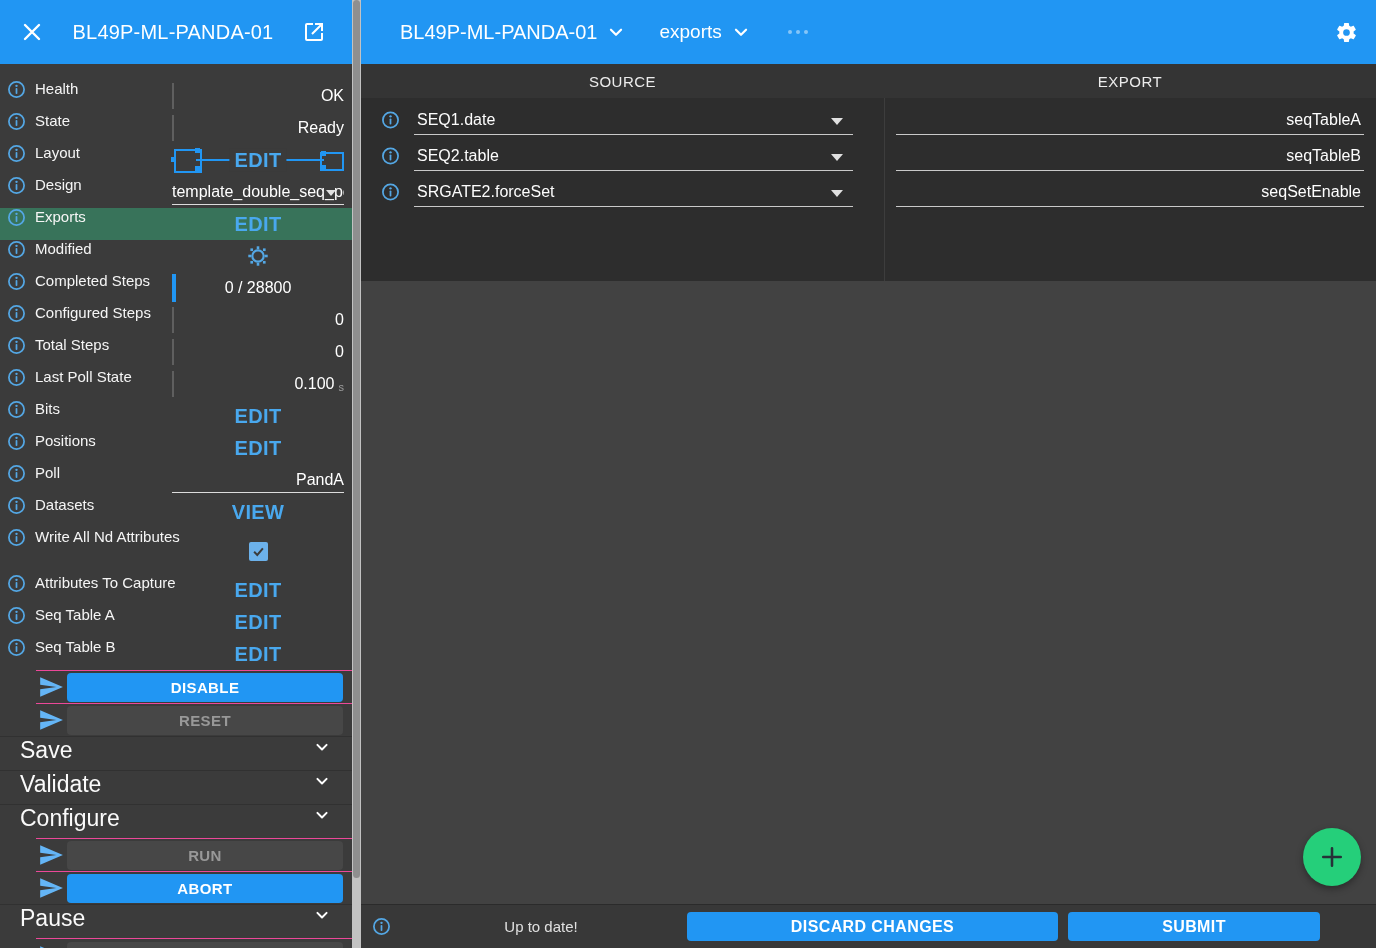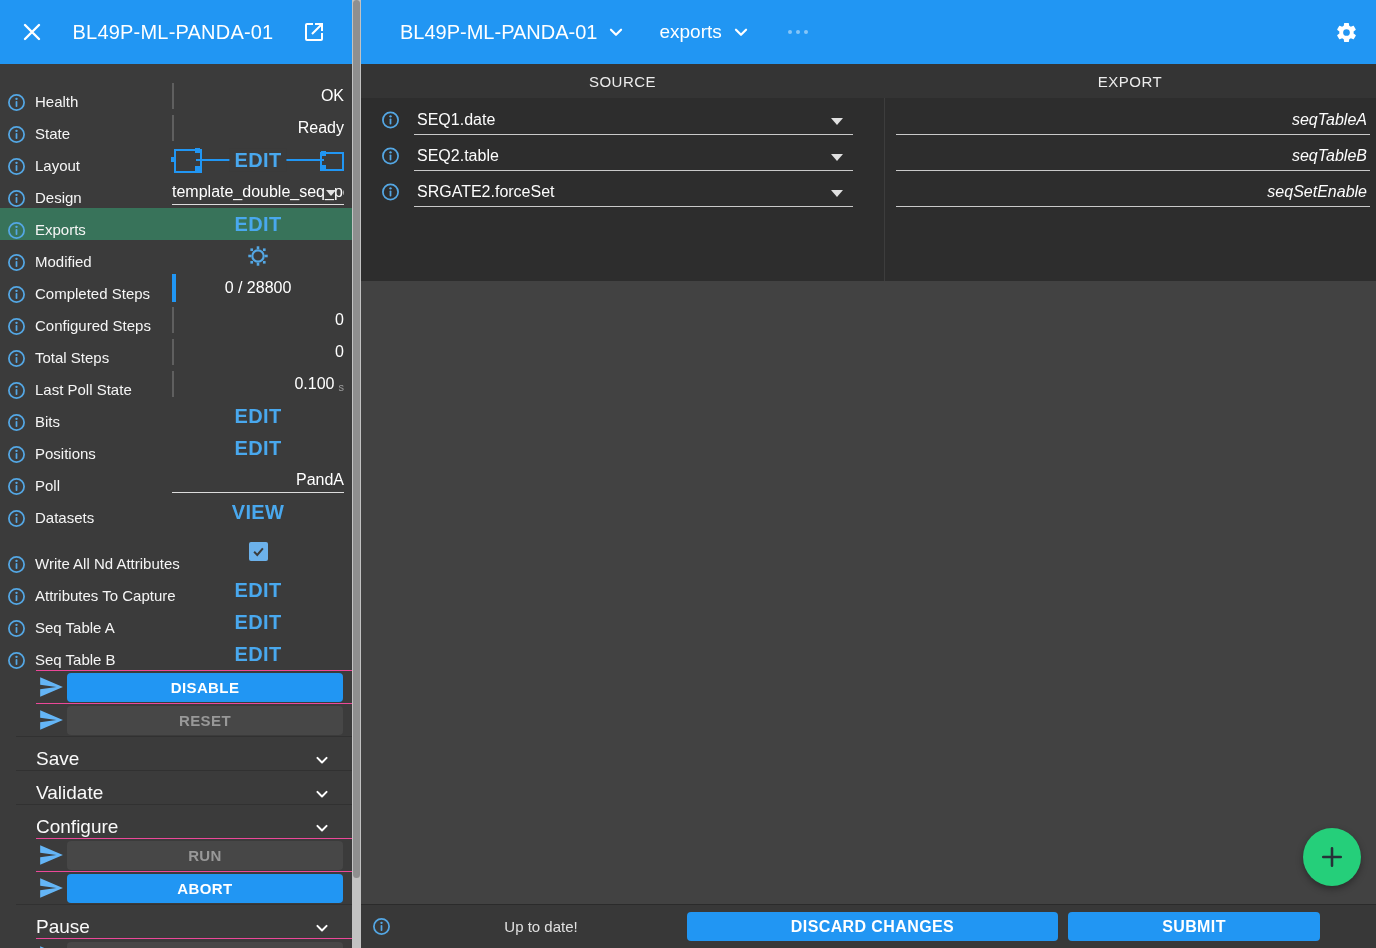--- a/index.html
+++ b/index.html
@@ -13,21 +13,21 @@
   
   .sidebar{position:absolute;left:0;top:0;width:352px;height:948px;background:#3b3b3b;}
   .side-header{position:absolute;left:0;top:0;right:0;height:64px;background:#2196f3;
     display:flex;align-items:center;color:#fff;}
   .side-header .icbtn{width:24px;height:24px;color:#fff;cursor:pointer;flex:none;}
   .side-header .close{margin-left:20px;}
   .side-header .openin{margin-right:26px;}
   .side-title{flex:1;text-align:center;font-size:20px;letter-spacing:.2px;}
 
   .attr-rows{position:absolute;top:80px;left:0;right:0;}
-  .arow{position:relative;height:32px;display:flex;align-items:flex-end;}
+  .arow{position:relative;height:32px;display:flex;align-items:flex-start;}
   .arow.tall{height:46px;}
   .arow.highlight{background:#38735a;}
   .info-badge{width:19px;height:19px;margin-left:7px;color:#54a7e4;flex:none;}
   .arow-label{margin-left:9px;font-size:15px;color:#f5f5f5;line-height:1.25;max-width:152px;}
   .val-cell{position:absolute;left:172px;right:8px;top:0;bottom:0;
     display:flex;align-items:center;justify-content:flex-end;}
   .val-cell.center{justify-content:center;}
   .val-cell.vdiv::before{content:"";position:absolute;left:0;top:3px;bottom:3px;width:2px;background:#5f5f5f;}
   .val-cell.vdiv-blue::before{content:"";position:absolute;left:0;top:2px;bottom:2px;width:4px;background:#2196f3;}
   .row-value{font-size:16px;color:#fff;white-space:nowrap;}
@@ -49,22 +49,22 @@
   .cbx{width:19px;height:19px;border-radius:2px;background:#6cb1ea;display:flex;align-items:center;justify-content:center;cursor:pointer;}
   .cbx svg{width:15px;height:15px;color:#3b3b3b;}
 
   
   .actions{position:absolute;top:670px;left:0;right:0;}
   .mrow{position:relative;height:32px;display:flex;align-items:center;border-top:1px solid #ec4899;margin-left:36px;}
   .mrow .send{width:26px;height:26px;margin-left:2px;color:#64b5f6;flex:none;}
   .btn{flex:1;height:29px;margin:0 9px 0 3px;border:none;border-radius:4px;background:#2196f3;
     color:#fff;font-size:15px;font-weight:700;letter-spacing:.4px;font-family:inherit;cursor:pointer;}
   .btn.disabled{background:#474747;color:#989898;cursor:default;}
-  .exp{height:33px;display:flex;align-items:flex-end;padding:0 20px;border-top:1px solid #313131;
-    color:#fafafa;font-size:19px;cursor:pointer;margin-left:16px;}
+  .exp{height:33px;display:flex;align-items:flex-start;padding:0 20px;border-top:1px solid #313131;
+    color:#fafafa;font-size:23px;cursor:pointer;}
   .exp .chev{margin-left:auto;width:20px;height:20px;color:#fff;}
   .mrow.cutoff{height:34px;}
 
   
   .scrollbar{position:absolute;left:352px;top:0;width:9px;height:948px;background:#c2c2c2;}
   .scroll-thumb{position:absolute;left:1px;top:0;width:7px;height:878px;background:#8f8f8f;border-radius:4px;}
 
   
   .main{position:absolute;left:361px;top:0;width:1015px;height:948px;background:#424242;}
   .main-header{position:absolute;top:0;left:0;right:0;height:64px;background:#2196f3;
@@ -83,21 +83,21 @@
   .thead .c2{flex:1;text-align:center;}
   .col-div{position:absolute;left:523px;top:34px;bottom:0;width:1px;background:#3d3d3d;}
   .trows{position:absolute;top:34px;left:0;right:0;padding-top:4px;}
   .trow{position:relative;height:36px;}
   .trow .info-badge{position:absolute;left:20px;top:50%;transform:translateY(-50%);margin:0;}
   .src-field{position:absolute;left:53px;width:439px;top:0;height:36px;cursor:pointer;}
   .src-field .txt{position:absolute;left:3px;top:50%;transform:translateY(-50%);font-size:16px;color:#fdfdfd;}
   .src-field::after{content:"";position:absolute;left:0;right:0;bottom:3px;height:1px;background:#c9c9c9;}
   .src-arrow{position:absolute;right:10px;top:50%;margin-top:-2px;width:0;height:0;
     border-left:6px solid transparent;border-right:6px solid transparent;border-top:7px solid #e0e0e0;}
-  .exp-field{position:absolute;left:535px;right:6px;top:0;height:36px;font-style:italic;}
+  .exp-field{position:absolute;left:535px;right:12px;top:0;height:36px;}
   .exp-field .txt{position:absolute;right:3px;top:50%;transform:translateY(-50%);font-size:16px;color:#fdfdfd;}
   .exp-field::after{content:"";position:absolute;left:0;right:0;bottom:3px;height:1px;background:#c9c9c9;}
 
   .footer{position:absolute;left:0;right:0;bottom:0;height:43px;background:#383838;border-top:1px solid #2b2b2b;}
   .f-info{position:absolute;left:11px;top:12px;width:19px;height:19px;color:#54a7e4;}
   .f-status{position:absolute;left:90px;top:13px;width:180px;text-align:center;font-size:15px;color:#e0e0e0;}
   .f-btn{position:absolute;top:7px;height:29px;border:none;border-radius:4px;background:#2196f3;
     color:#fff;font-size:16px;font-weight:700;letter-spacing:.4px;font-family:inherit;cursor:pointer;}
   .f-discard{left:326px;width:371px;}
   .f-submit{left:707px;width:252px;}

